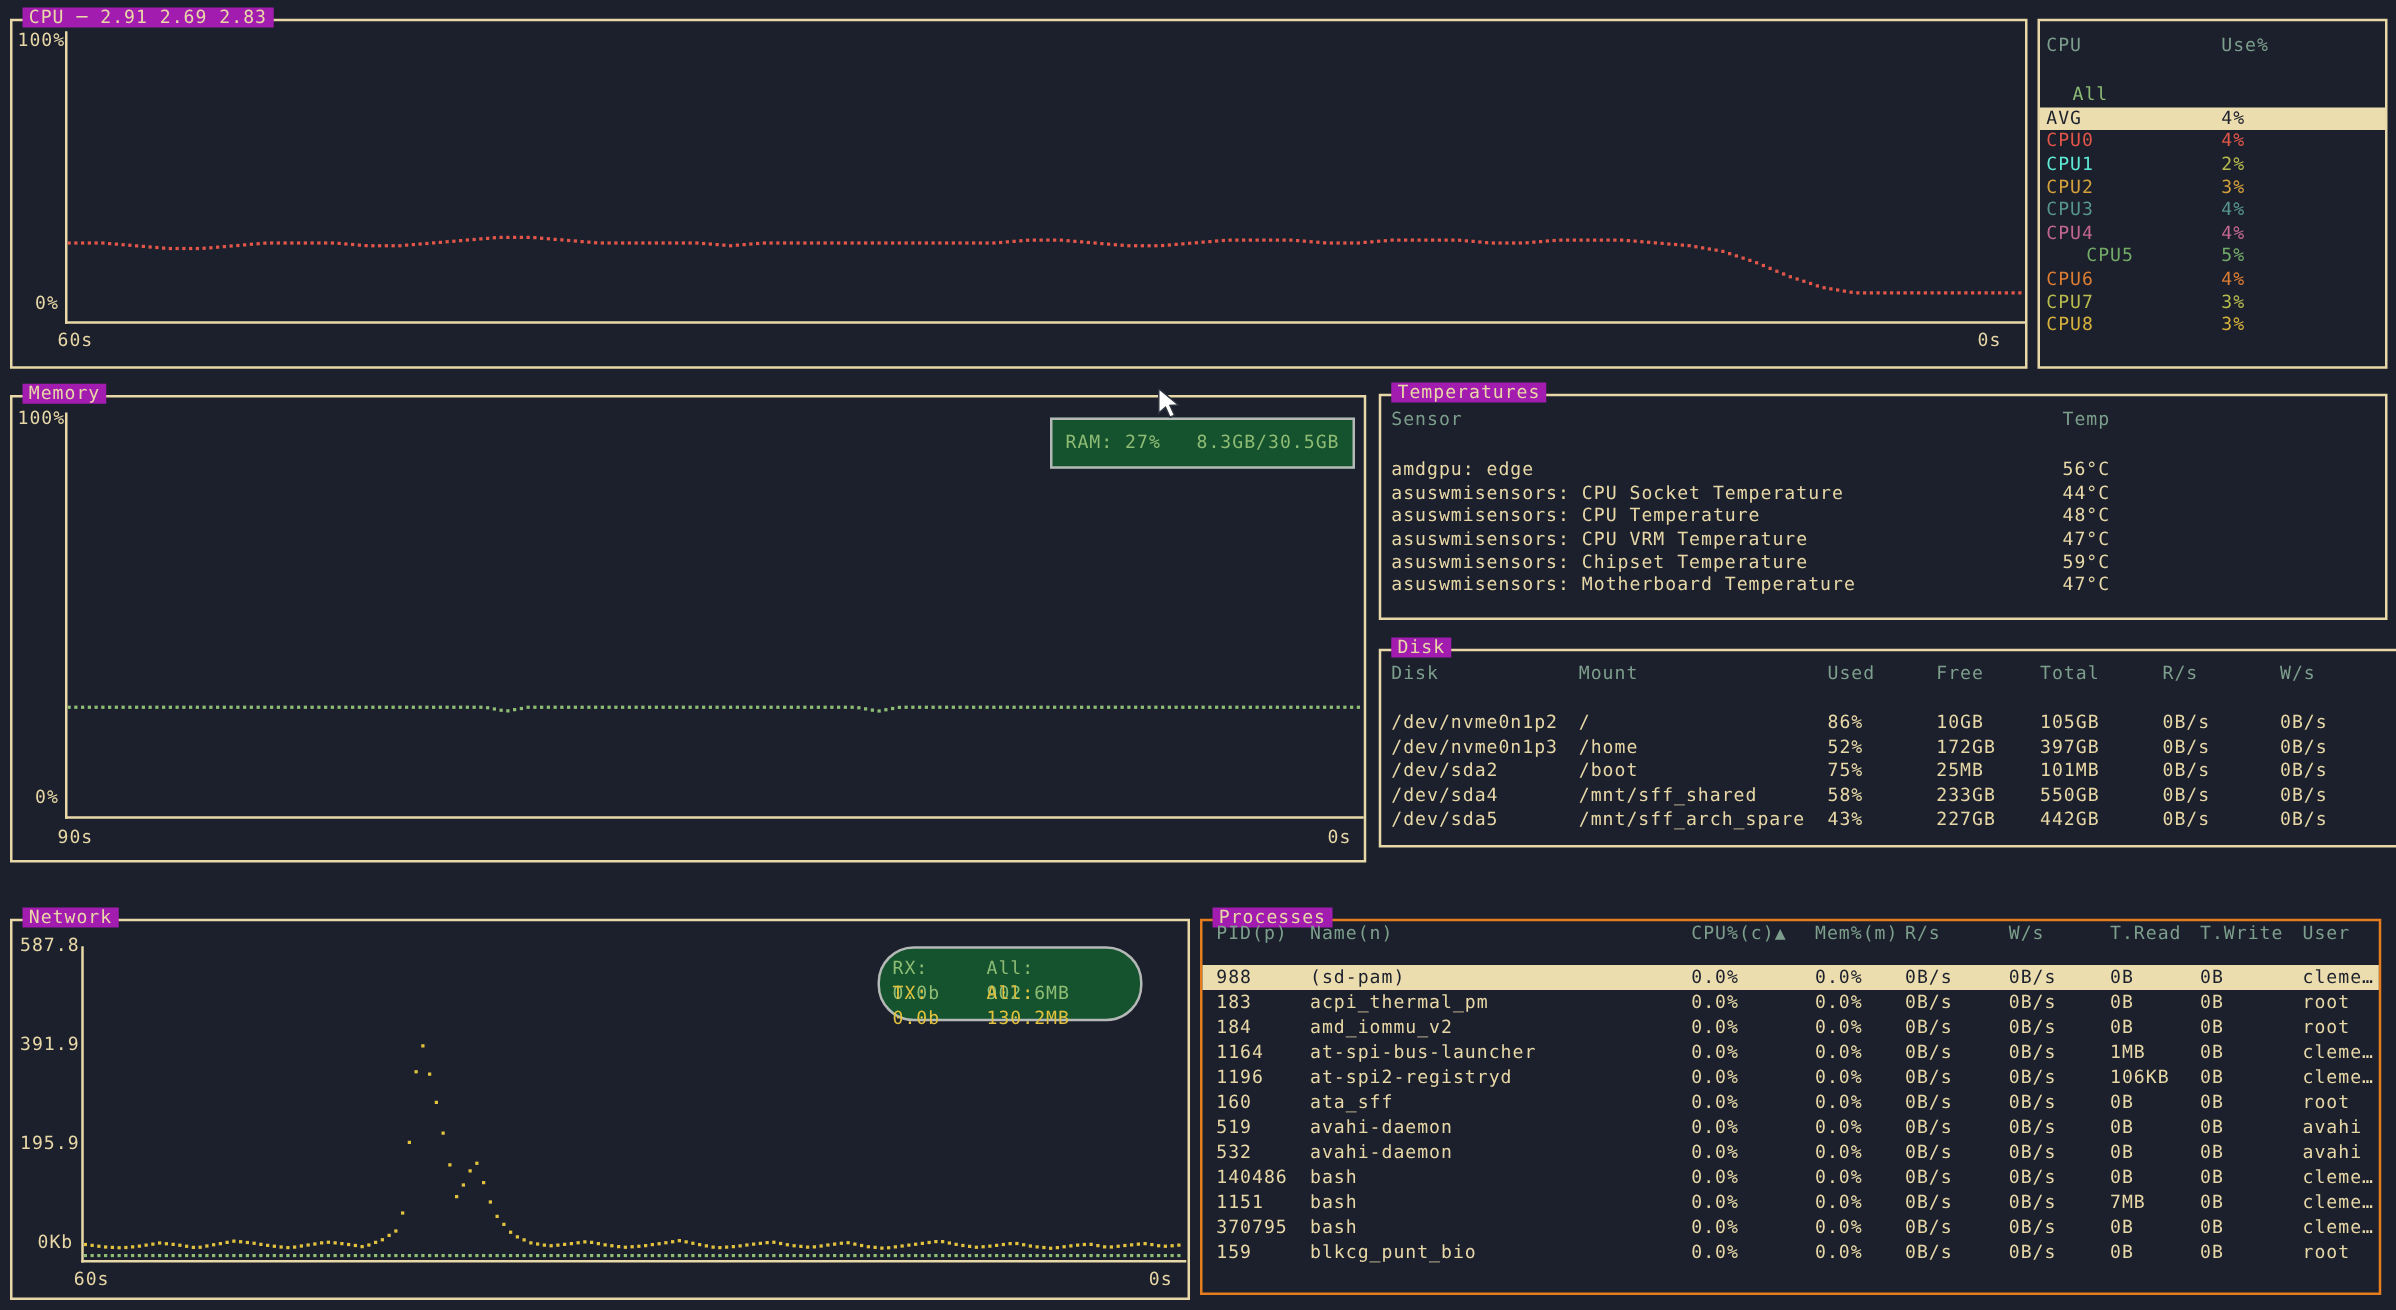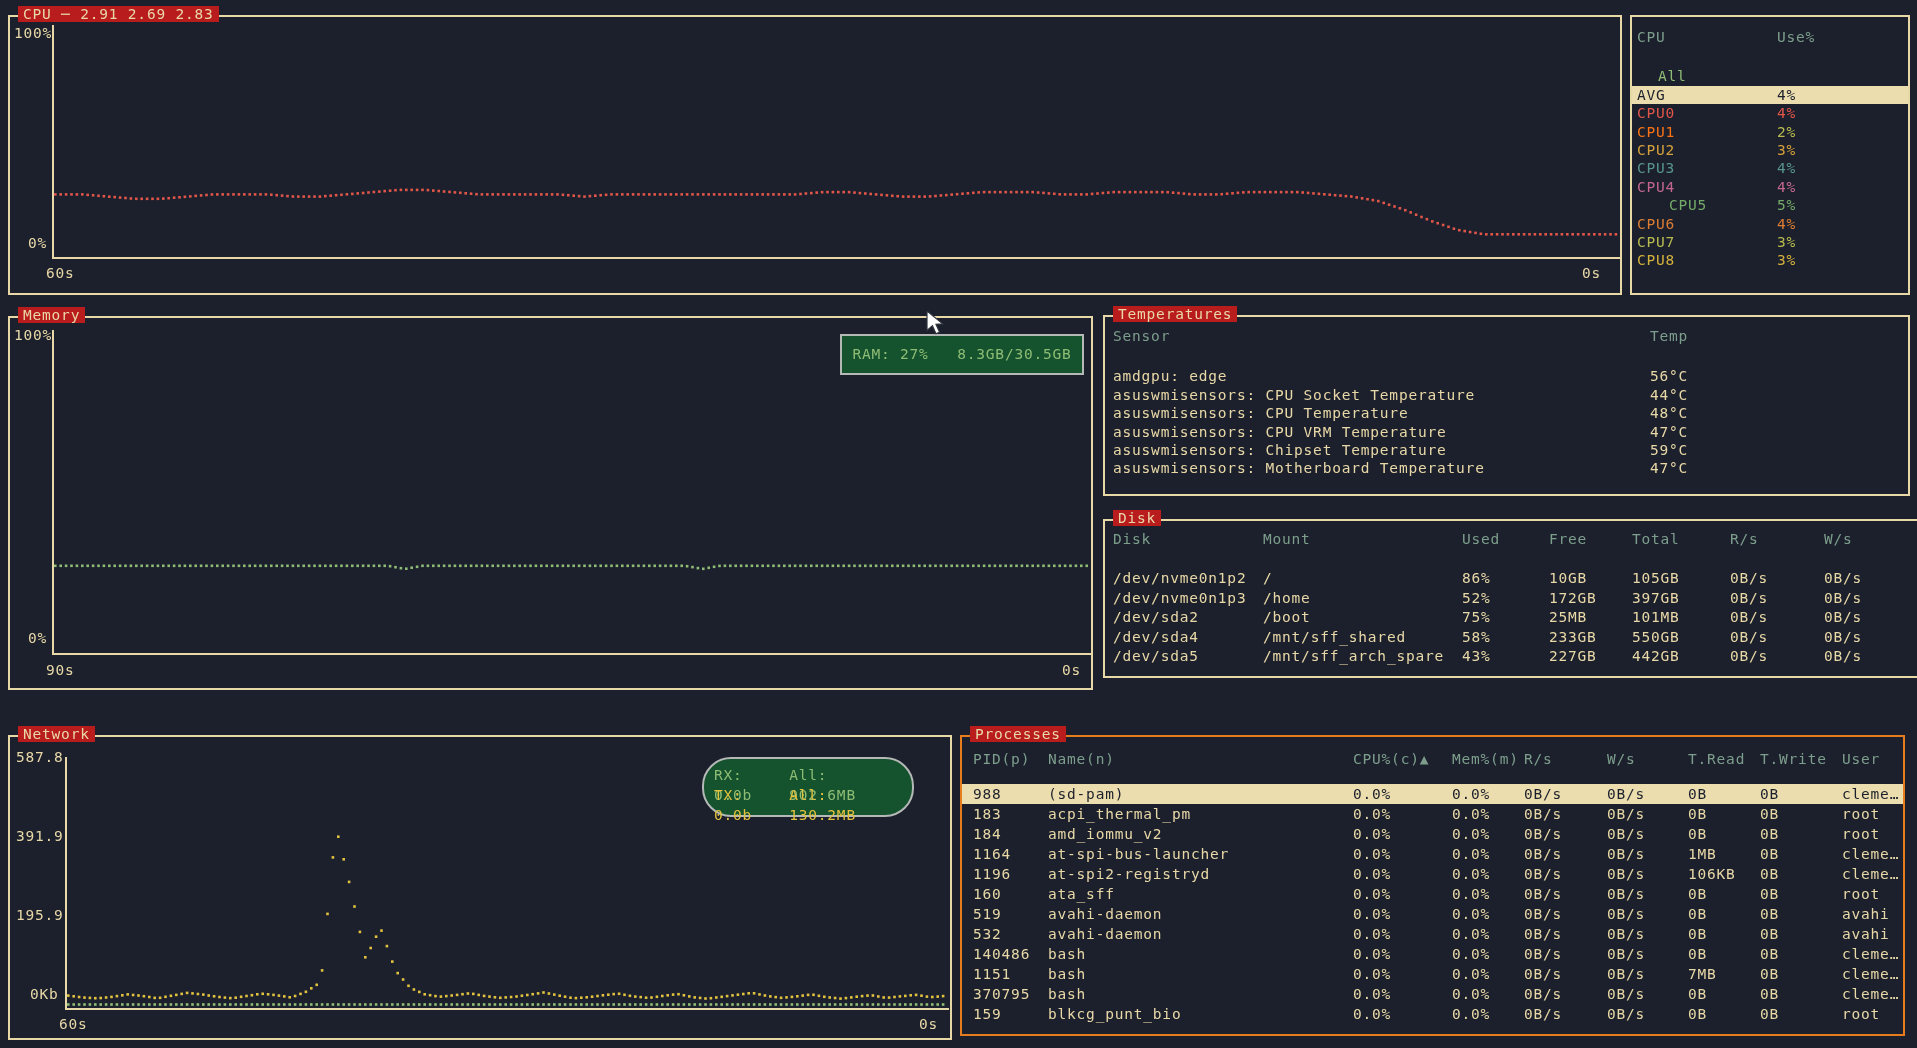--- a/index.html
+++ b/index.html
@@ -11,21 +11,21 @@
     font-size:14.5px;
     letter-spacing:0.8px;
     color:#e9d8a7;
     position:relative;
     overflow:hidden;
   }
   .panel { position:absolute; border:2px solid #e9d8a7; }
   .panel.orange { border-color:#e57d1e; }
   .ptitle {
     position:absolute; top:-11px; left:8px;
-    background:#b91c1c; padding:0 5px; white-space:pre; color:#e9d8a7;
+    background:#a21caf; padding:0 5px; white-space:pre; color:#e9d8a7;
   }
   .plot { position:absolute; border-left:2px solid #e9d8a7; border-bottom:2px solid #e9d8a7; }
   .axis-label { position:absolute; white-space:pre; color:#e9d8a7; }
   .row { position:relative; }
   .row span { position:absolute; white-space:pre; top:0; }
   .row.selected { background:#ecddae; }
   .row.selected span { color:#1b202c !important; }
   
   .lrow { height:18.4px; line-height:18.4px; }
   .lc1 { left:5px; } .lc2 { left:145px; }
@@ -371,21 +371,21 @@
         <span class="lc1" style="color: rgb(233, 216, 167);">AVG</span>
         <span class="lc2" style="color: rgb(233, 216, 167);">4%</span>
       </div>
 
       <div class="row lrow">
         <span class="lc1" style="color: rgb(226, 85, 73);">CPU0</span>
         <span class="lc2" style="color: rgb(226, 85, 73);">4%</span>
       </div>
 
       <div class="row lrow">
-        <span class="lc1" style="color: #f97316;">CPU1</span>
+        <span class="lc1" style="color: #5eead4;">CPU1</span>
         <span class="lc2" style="color: rgb(184, 187, 78);">2%</span>
       </div>
 
       <div class="row lrow">
         <span class="lc1" style="color: rgb(214, 161, 60);">CPU2</span>
         <span class="lc2" style="color: rgb(214, 161, 60);">3%</span>
       </div>
 
       <div class="row lrow">
         <span class="lc1" style="color: rgb(87, 149, 141);">CPU3</span>
@@ -1076,21 +1076,21 @@
     </div>
     <div style="display:flex; justify-content:space-between; height:20px; line-height:20px;">
       <span class="yellow">TX: 0.0b</span>
       <span class="yellow">All: 130.2MB</span>
     </div>
   </div>
 </div>
 
 <div class="panel orange" style="left:960px; top:735px; width:945px; height:301px;">
   <div class="ptitle">Processes</div>
-  <div class="hrow" style="height:20px; line-height:20px; margin-top:12px;text-align:right;">
+  <div class="hrow" style="height:20px; line-height:20px; text-align:right;">
     <span class="pc1">PID(p)</span>
     <span class="pc2">Name(n)</span>
     <span class="pc3">CPU%(c)▲</span>
     <span class="pc4">Mem%(m)</span>
     <span class="pc5">R/s</span>
     <span class="pc6">W/s</span>
     <span class="pc7">T.Read</span>
     <span class="pc8">T.Write</span>
     <span class="pc9">User</span>
   </div>

